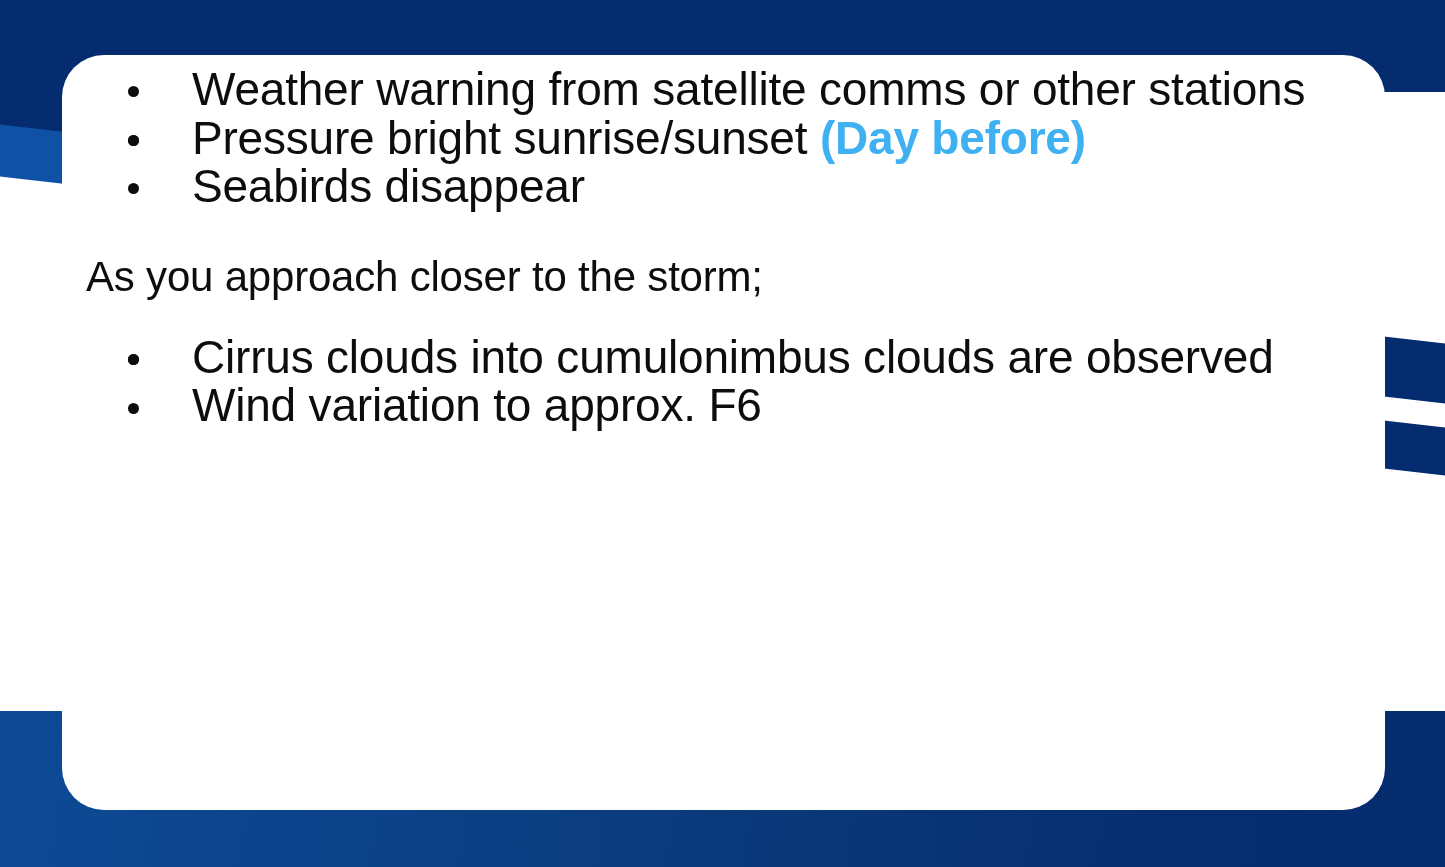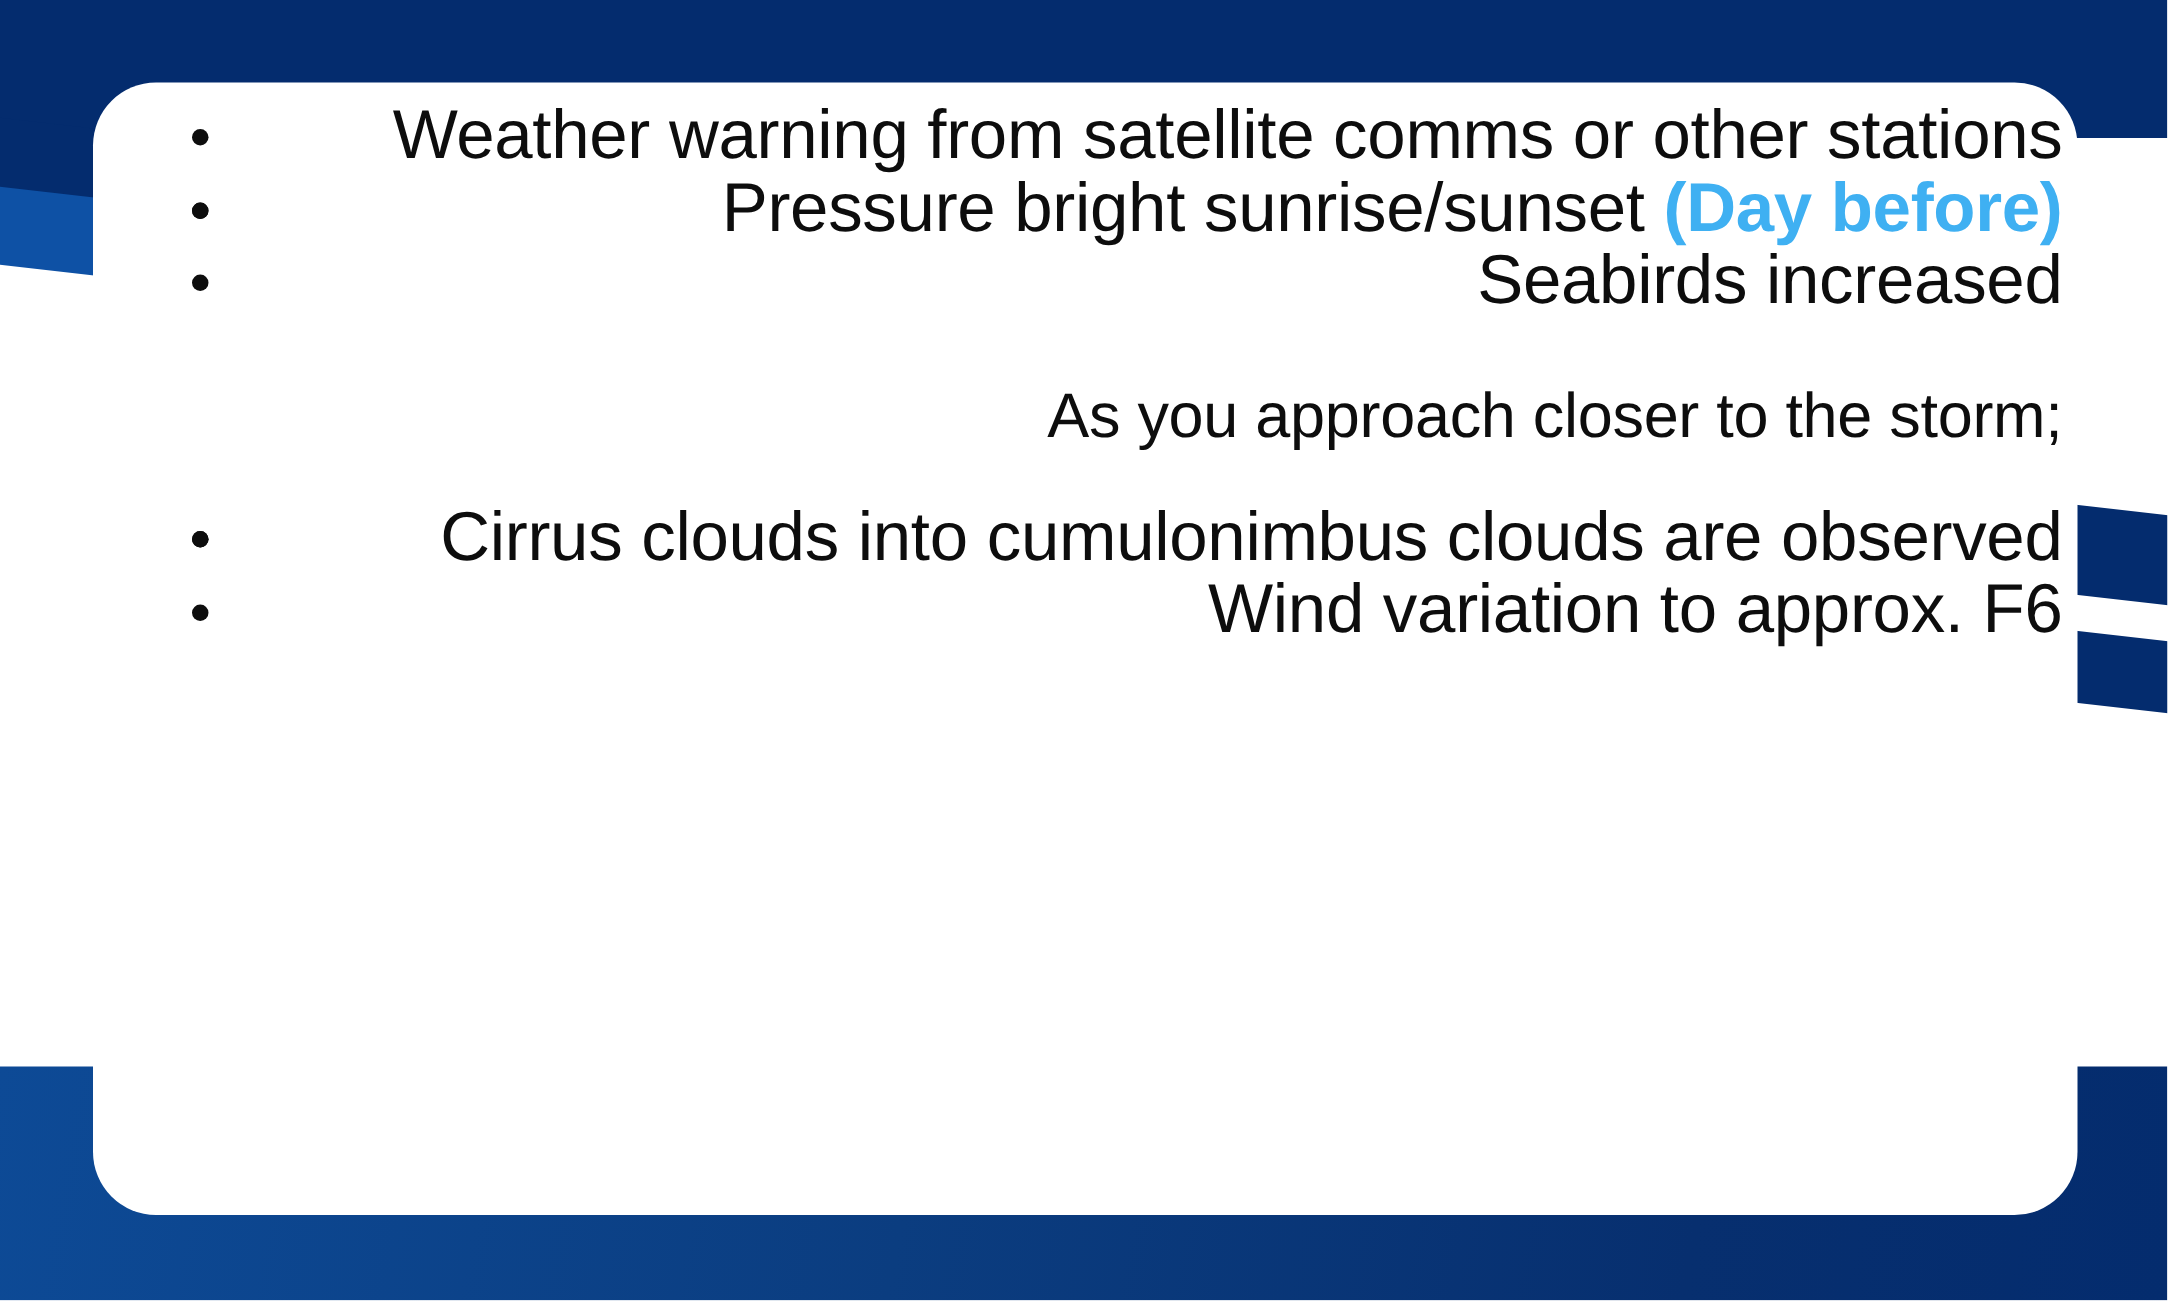--- a/index.html
+++ b/index.html
@@ -102,21 +102,20 @@
     box-sizing: border-box;
     padding: 0;
     z-index: 5;
   }
 
   .card-body {
     position: absolute;
     left: 24px;
     top: 10px;
     right: 10px;
-    text-align: right;
   }
 
   
 
   .bullet-list {
     list-style: none;
     margin: 0;
     padding: 0;
   }
 
@@ -189,21 +188,21 @@
         <li class="bullet-item">
           <span class="dot"></span>
         </li>
 
 
         <li class="bullet-item">
           <span class="dot"></span><span>Pressure bright sunrise/sunset </span><span class="hl">(Day before)</span>
         </li>
 
         <li class="bullet-item">
-          <span class="dot"></span><span>Seabirds increased</span>
+          <span class="dot"></span><span>Seabirds disappear</span>
         </li>
 
       </ul>
 
       <div class="spacer-lg"></div>
 
       <p class="paragraph">As you approach closer to the storm;</p>
 
       <div class="spacer-md"></div>
 

